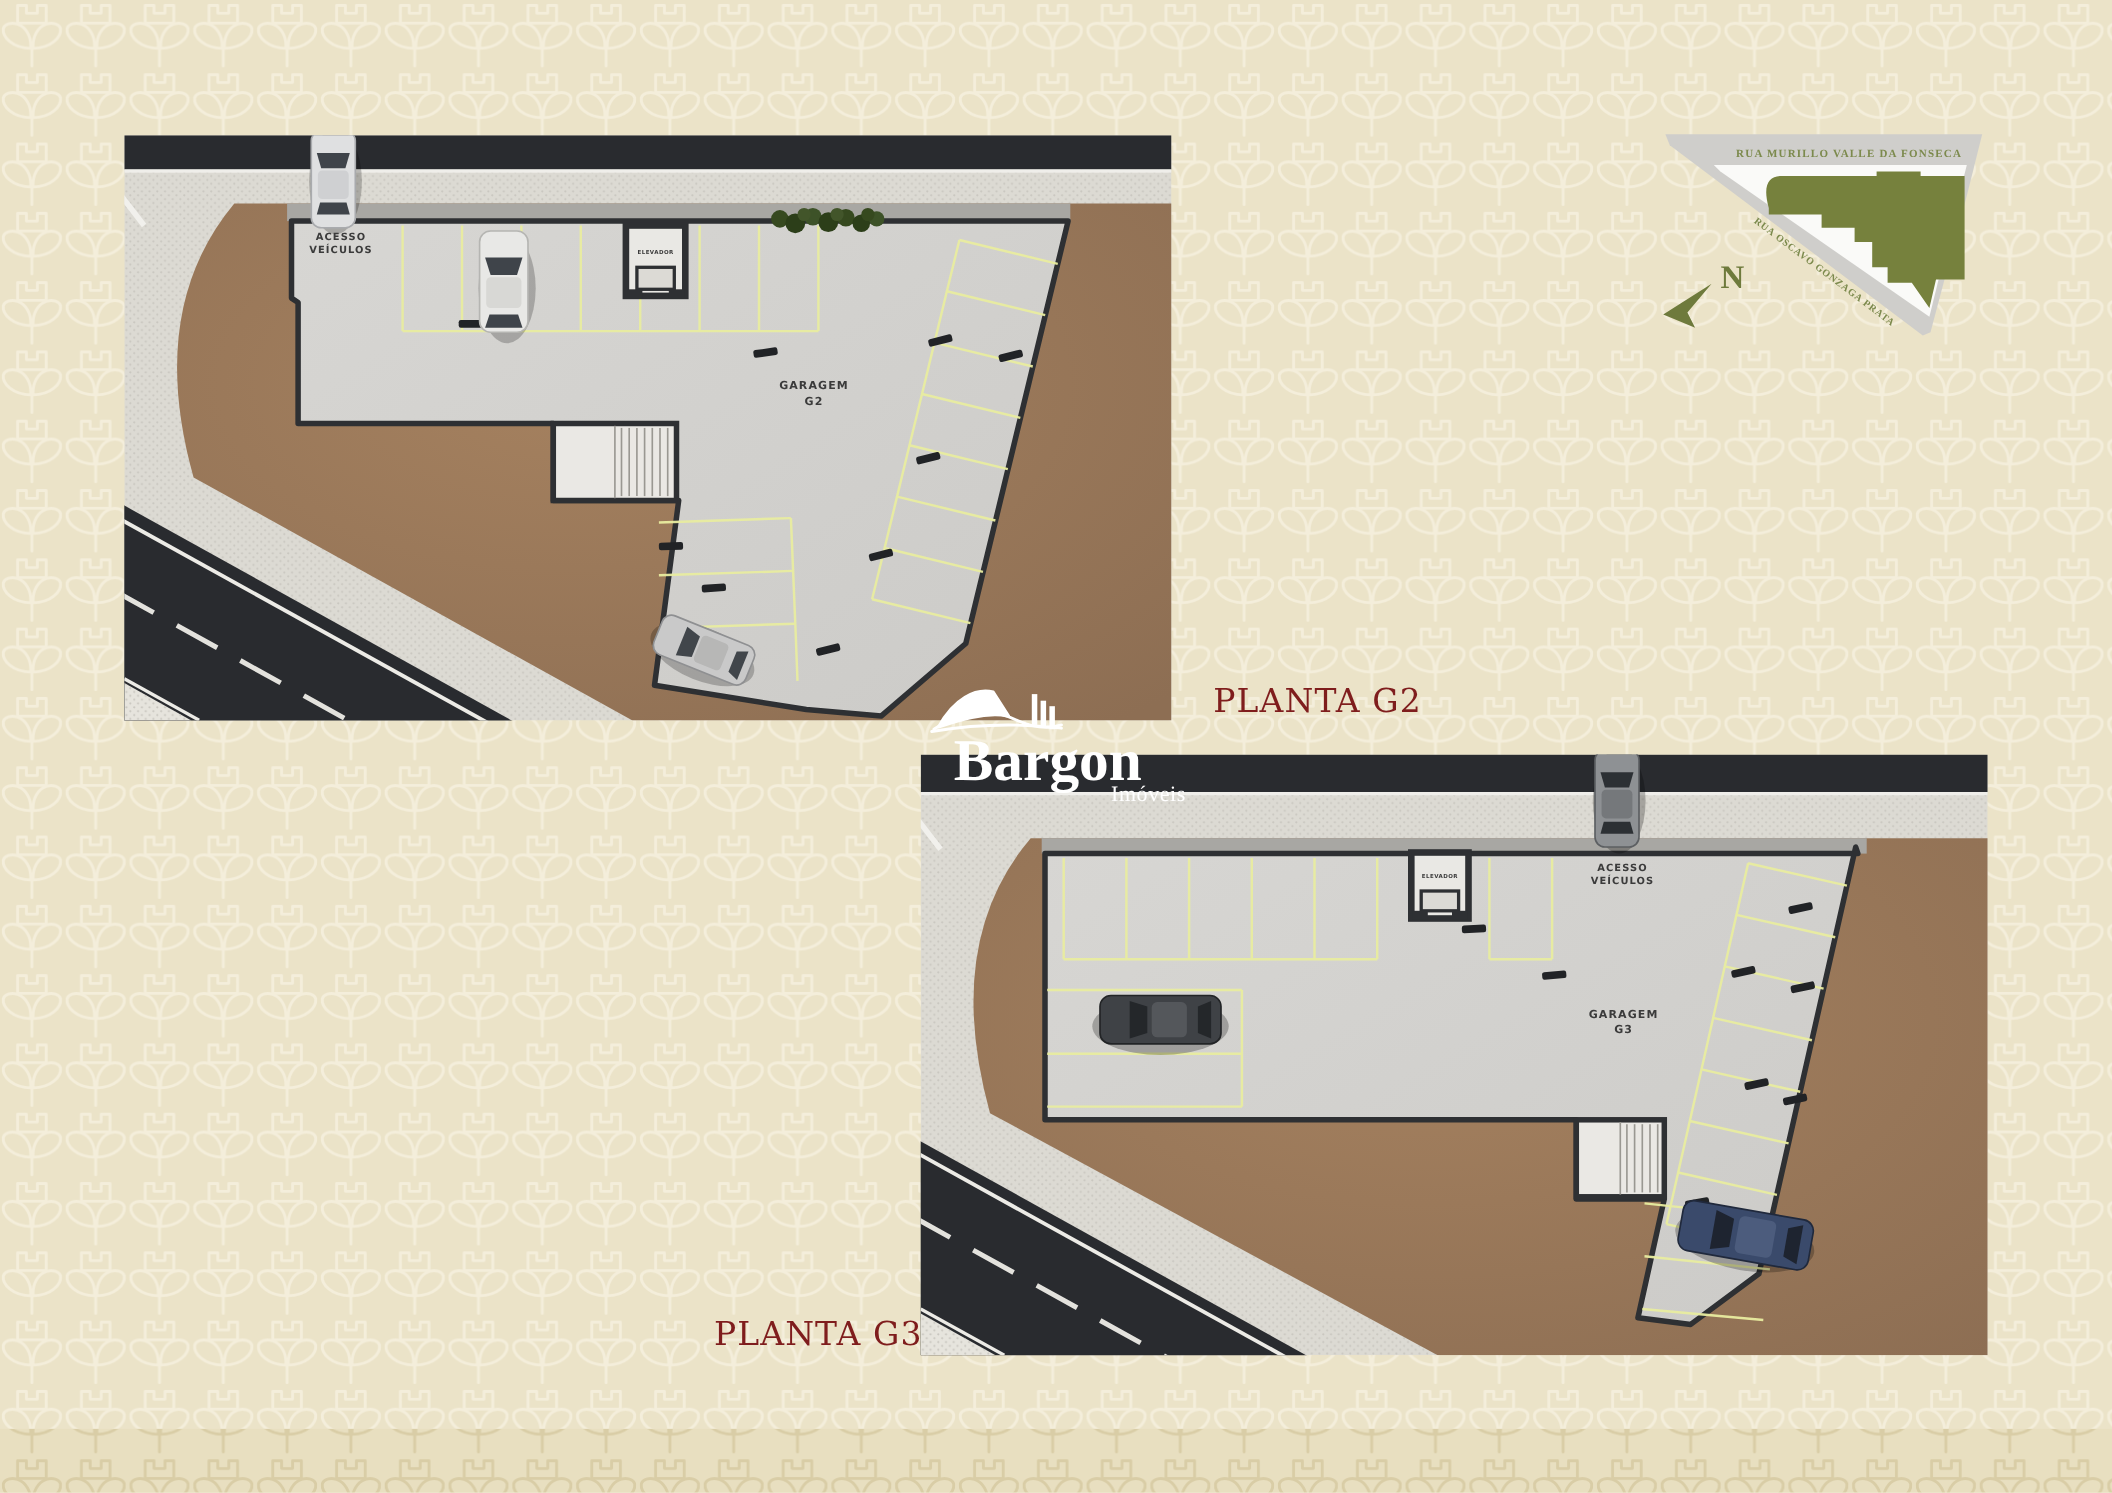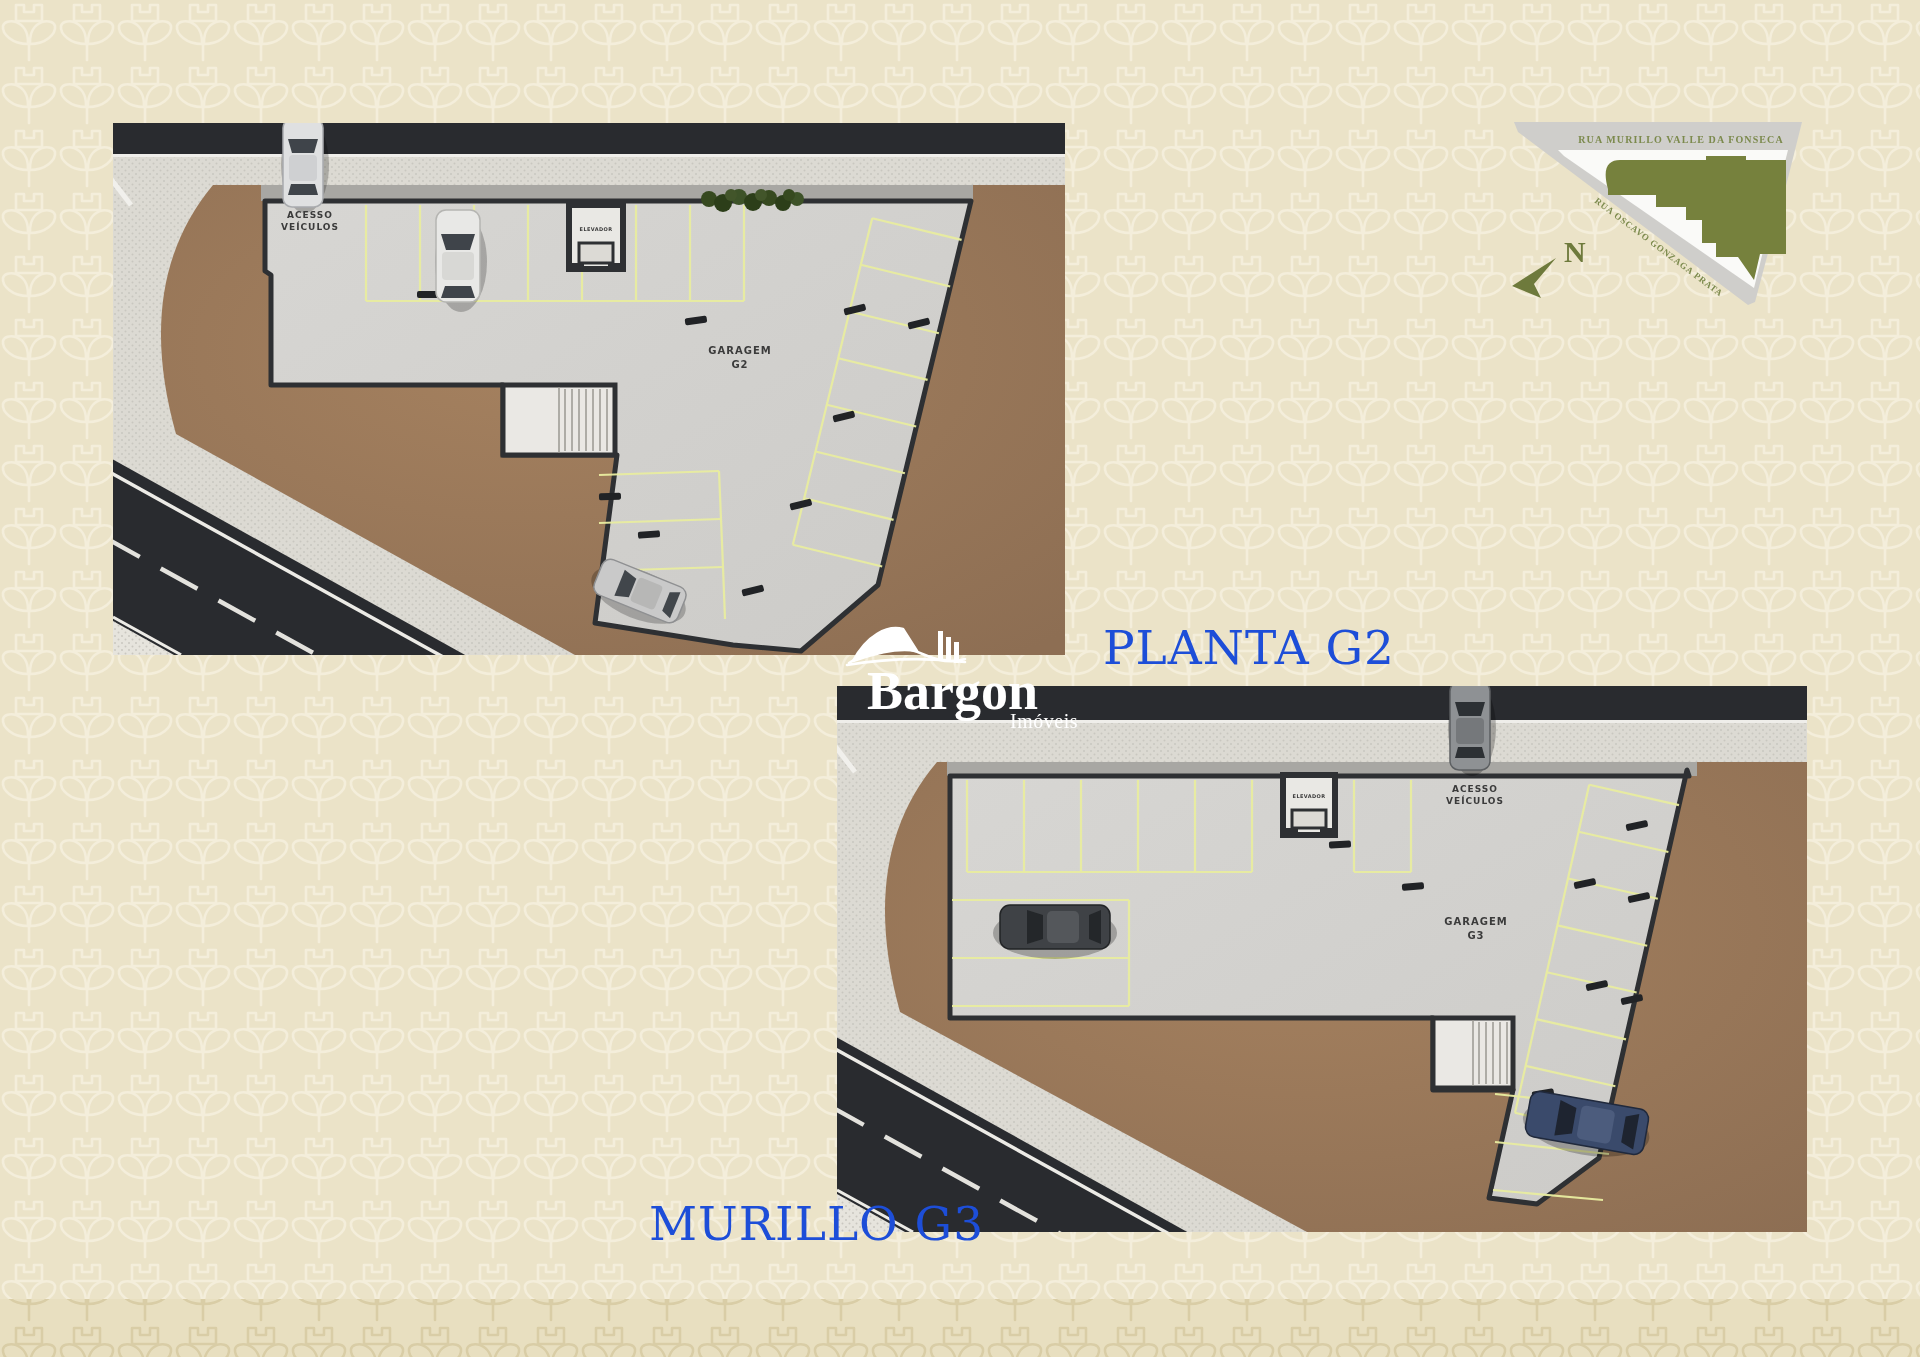--- a/index.html
+++ b/index.html
@@ -1,21 +1,21 @@
 <!DOCTYPE html>
 <html><head>
 <meta charset="utf-8">
 <style>
   html,body{margin:0;padding:0;}
   .page{position:relative;width:1920px;height:1357px;overflow:hidden;background:#ebe3c8;
         font-family:"Liberation Sans", sans-serif;}
   .abs{position:absolute;}
   .photo{position:absolute;display:block;}
-  .caption{position:absolute;color:#1d4ed8;font-family:"DejaVu Serif", serif;
-           font-size:47px;letter-spacing:1px;white-space:nowrap;}
+  .caption{position:absolute;color:#7f1d1d;font-family:"DejaVu Serif", serif;
+           font-size:30px;letter-spacing:1px;white-space:nowrap;}
   
   text{user-select:none;}
   .t-plan{font-family:"DejaVu Sans", sans-serif;font-weight:bold;fill:#3b3b3b;}
   .t-access{font-size:9px;letter-spacing:1px;}
   .t-garage{font-size:10px;letter-spacing:1px;}
   .t-elev{font-size:5px;letter-spacing:.4px;}
   .t-map{font-family:"Liberation Serif", serif;font-weight:bold;fill:#7c8a4d;}
   .t-map-top{font-size:10px;letter-spacing:1.1px;}
   .t-map-diag{font-size:9px;letter-spacing:.8px;}
   .t-north{font-family:"Liberation Serif", serif;font-weight:bold;font-size:30px;fill:#6e7a3c;}
@@ -342,15 +342,15 @@
       <path d="M 2,50 Q 62,40 120,47"></path>
       <rect x="93" y="16" width="5" height="28" fill="#fff" stroke="none"></rect>
       <rect x="101" y="22" width="5" height="24" fill="#fff" stroke="none"></rect>
       <rect x="109" y="27" width="5" height="21" fill="#fff" stroke="none"></rect>
     </g>
     <text class="t-logo" x="22" y="94">Bargon</text>
     <text class="t-logo-sub" x="233" y="113" text-anchor="end">Imóveis</text>
   </svg>
 
   <div class="caption" style="left:1103px;top:620px;">PLANTA G2</div>
-  <div class="caption" style="left:649px;top:1196px;">MURILLO G3</div>
+  <div class="caption" style="left:649px;top:1196px;">PLANTA G3</div>
 
 </div>
 
 </body></html>

